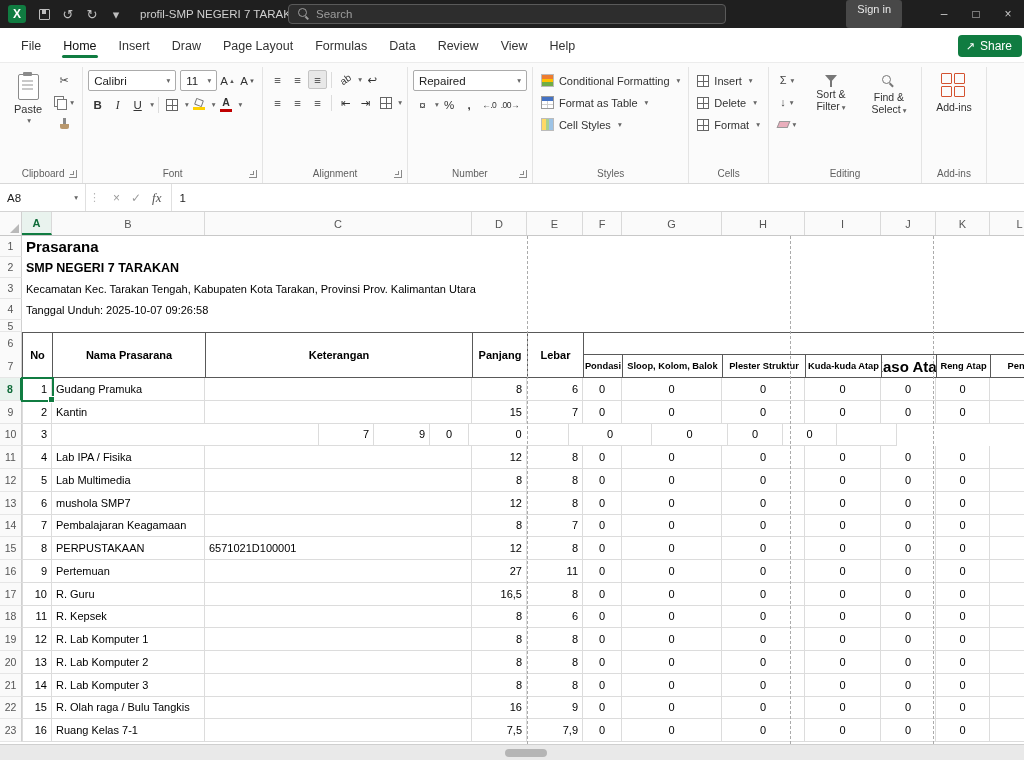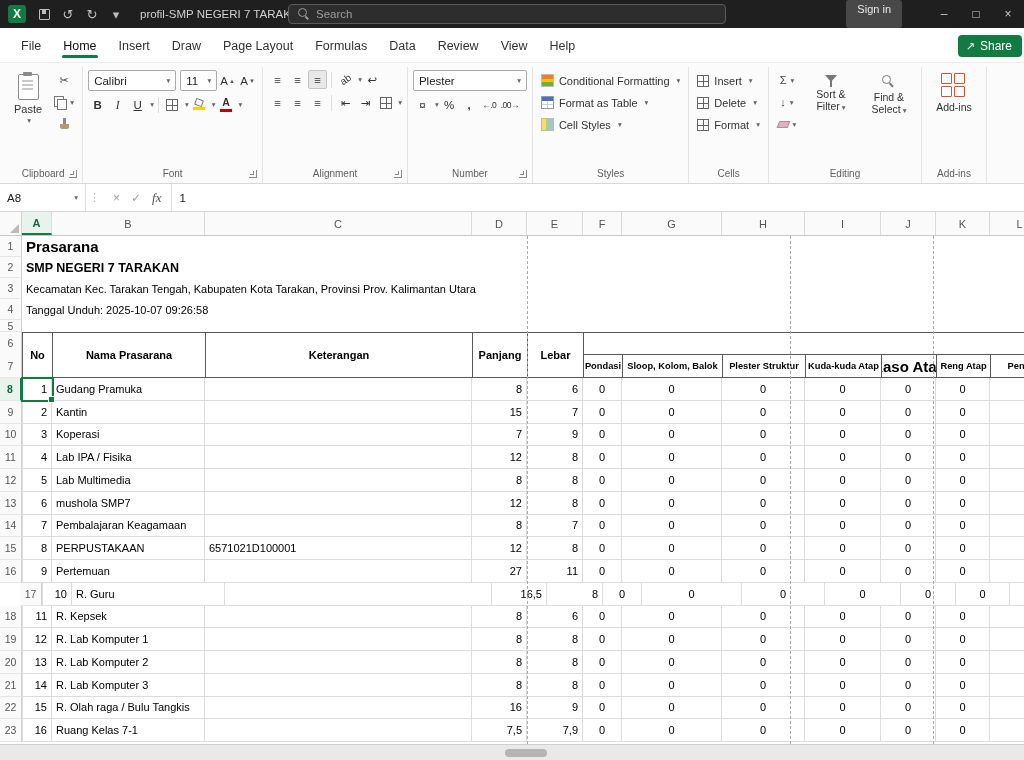--- a/index.html
+++ b/index.html
@@ -285,21 +285,21 @@
       <div class="rg-label">
           <span>Alignment</span>
           <span class="launcher"></span>
         </div>
     </div>
 
     <div class="rgroup">
       <div class="rg-content col">
         <div class="rrow">
           <div class="combo" style="width:114px">
-              <span>Plester</span>
+              <span>Repaired</span>
               <span class="dd">▾</span>
             </div>
         </div>
         <div class="rrow">
           <span class="tool">¤</span>
             <span class="dd">▾</span>
           <span class="tool">%</span>
           <span class="tool b">,</span>
           <span class="tool sm">←.0</span>
           <span class="tool sm">.00→</span>
@@ -504,21 +504,20 @@
           <div class="tcell ac" style="width: 100px;">0</div>
           <div class="tcell ac" style="width: 83px;">0</div>
           <div class="tcell ac" style="width: 76px;">0</div>
           <div class="tcell ac" style="width: 55px;">0</div>
           <div class="tcell ac" style="width: 54px;">0</div>
           <div class="tcell" style="width: 60px;"></div>
         </div>
         <div class="grow" style="height: 22.75px;">
           <div class="gut" style="height: 22.75px;">10</div>
           <div class="tcell ar cfirst" style="width: 30px;">3</div>
-          <div class="tcell al" style="width: 153px;">Koperasi</div>
           <div class="tcell al" style="width: 267px;"></div>
           <div class="tcell ar" style="width: 55px;">7</div>
           <div class="tcell ar" style="width: 56px;">9</div>
           <div class="tcell ac" style="width: 39px;">0</div>
           <div class="tcell ac" style="width: 100px;">0</div>
           <div class="tcell ac" style="width: 83px;">0</div>
           <div class="tcell ac" style="width: 76px;">0</div>
           <div class="tcell ac" style="width: 55px;">0</div>
           <div class="tcell ac" style="width: 54px;">0</div>
           <div class="tcell" style="width: 60px;"></div>
@@ -607,21 +606,21 @@
           <div class="tcell ar" style="width: 56px;">11</div>
           <div class="tcell ac" style="width: 39px;">0</div>
           <div class="tcell ac" style="width: 100px;">0</div>
           <div class="tcell ac" style="width: 83px;">0</div>
           <div class="tcell ac" style="width: 76px;">0</div>
           <div class="tcell ac" style="width: 55px;">0</div>
           <div class="tcell ac" style="width: 54px;">0</div>
           <div class="tcell" style="width: 60px;"></div>
         </div>
         <div class="grow" style="height: 22.75px;">
-          <div class="gut" style="height: 22.75px; margin-left: 20px;">17</div>
+          <div class="gut" style="height: 22.75px;">17</div>
           <div class="tcell ar cfirst" style="width: 30px;">10</div>
           <div class="tcell al" style="width: 153px;">R. Guru</div>
           <div class="tcell al" style="width: 267px;"></div>
           <div class="tcell ar" style="width: 55px;">16,5</div>
           <div class="tcell ar" style="width: 56px;">8</div>
           <div class="tcell ac" style="width: 39px;">0</div>
           <div class="tcell ac" style="width: 100px;">0</div>
           <div class="tcell ac" style="width: 83px;">0</div>
           <div class="tcell ac" style="width: 76px;">0</div>
           <div class="tcell ac" style="width: 55px;">0</div>

